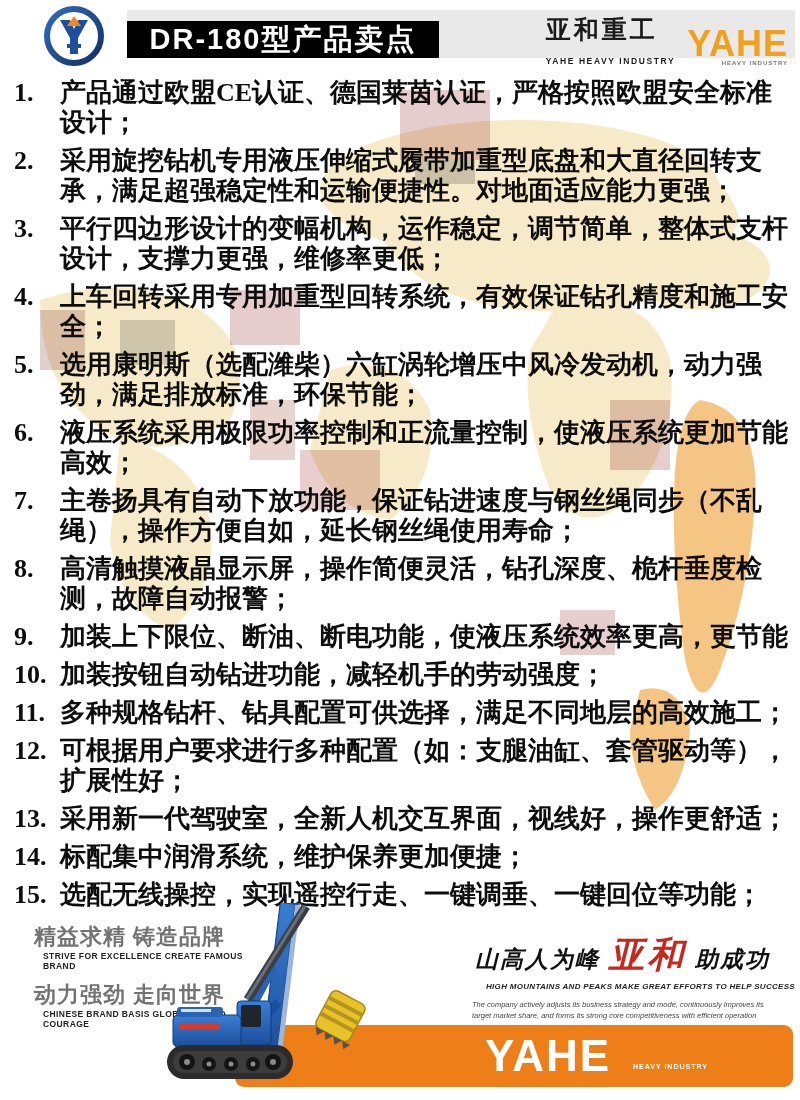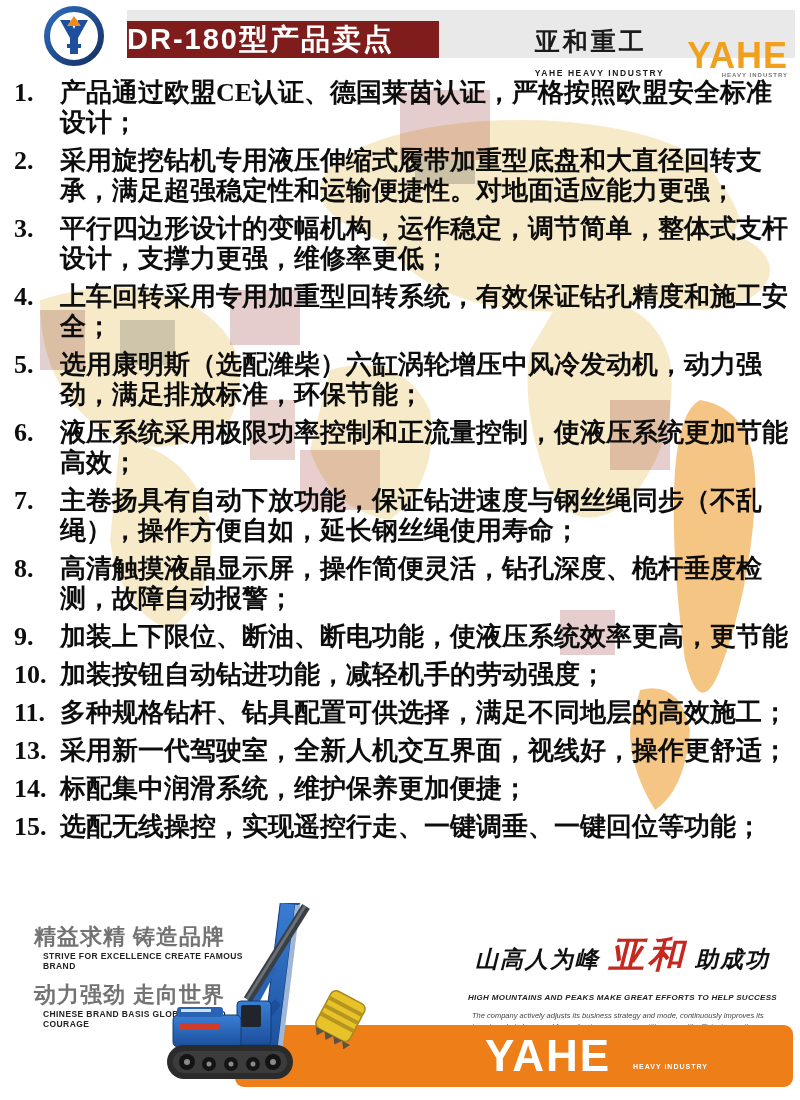--- a/index.html
+++ b/index.html
@@ -6,24 +6,24 @@
   html,body { width:800px; height:1100px; }
   body { font-family:"Liberation Sans", sans-serif; background:#ffffff; position:relative; overflow:hidden; }
   .page { position:absolute; inset:0; width:800px; height:1100px; background:#fff; }
 
   
   .header { position:absolute; left:0; top:0; width:800px; height:70px; z-index:5; }
   .gray-strip { position:absolute; left:127px; top:10px; width:668px; height:48px; background:#e9e9e9; }
   .logo { position:absolute; left:34px; top:4px; width:80px; height:64px; }
   .title-box {
     position:absolute; left:127px; top:21px; width:312px; height:37px;
-    background:#7f1d1d; color:#ffffff; font-weight:bold; font-size:29px;
-    letter-spacing:2px; line-height:37px; white-space:nowrap;
-  }
-  .brand { position:absolute; right:12px; top:28px; display:flex; align-items:flex-end; gap:23px; }
+    background:#000000; color:#ffffff; font-weight:bold; font-size:29px;
+    letter-spacing:2px; text-align:center; line-height:37px; white-space:nowrap;
+  }
+  .brand { position:absolute; right:12px; top:16px; display:flex; align-items:flex-end; gap:12px; }
   .brand-cn { text-align:left; }
   .brand-cn .cn { font-size:25px; font-weight:900; color:#1a1a1a; letter-spacing:3px; line-height:26px; }
   .brand-cn .sub { font-size:8.5px; font-weight:bold; color:#1a1a1a; letter-spacing:1.6px; margin-top:14px; }
   .brand-en { text-align:right; }
   .brand-en .en { font-size:36px; font-weight:900; color:#f0a01c; letter-spacing:1px; line-height:32px; }
   .brand-en .sub { font-size:6px; font-weight:bold; color:#777; letter-spacing:1px; margin-top:0; }
 
   
   .watermark { position:absolute; left:0; top:70px; width:800px; height:850px; z-index:0; pointer-events:none; }
 
@@ -37,21 +37,21 @@
   .points li .num { position:absolute; left:0; top:0; width:44px; }
   
   .footer { position:absolute; left:0; top:905px; width:800px; height:195px; z-index:3; }
   .slogans { position:absolute; left:34px; top:20px; width:230px; }
   .slogans .cn { font-size:22px; font-weight:700; color:#737373; letter-spacing:1px; line-height:24px; }
   .slogans .en { font-size:8.5px; font-weight:bold; color:#222; letter-spacing:0.4px; margin:2px 0 12px 9px; }
   .tagline-block { position:absolute; left:450px; top:26px; width:345px; text-align:center;font-style:italic; }
   .tagline { white-space:nowrap; }
   .tagline .black { font-size:23px; font-weight:900; color:#111; letter-spacing:2px; }
   .tagline .red { font-size:36px; font-weight:900; color:#c4281e; letter-spacing:3px; padding:0 4px; }
-  .tagline-en { font-size:8px; font-weight:bold; color:#222; letter-spacing:0.3px; margin-top:13px; }
+  .tagline-en { font-size:8px; font-weight:bold; color:#222; letter-spacing:0.3px; margin-top:2px;text-align:right; }
   .tagline-desc { font-size:7.5px; color:#444; line-height:1.5; margin-top:8px; text-align:left; padding:0 14px 0 22px; }
   .orange-bar {
     position:absolute; left:235px; top:120px; width:558px; height:62px;
     background:#ee7e17; border-radius:9px; z-index:1;
   }
   .orange-bar .bar-brand {
     position:absolute; left:250px; top:6px; font-size:44px; font-weight:900;
     color:#ffffff; letter-spacing:2px; line-height:50px;
   }
   .orange-bar .bar-sub {
@@ -127,20 +127,21 @@
       <li><span class="num">2.</span><span>采用旋挖钻机专用液压伸缩式履带加重型底盘和大直径回转支承，满足超强稳定性和运输便捷性。对地面适应能力更强；</span></li>
       <li><span class="num">3.</span><span>平行四边形设计的变幅机构，运作稳定，调节简单，整体式支杆设计，支撑力更强，维修率更低；</span></li>
       <li><span class="num">4.</span><span>上车回转采用专用加重型回转系统，有效保证钻孔精度和施工安全；</span></li>
       <li><span class="num">5.</span><span>选用康明斯（选配潍柴）六缸涡轮增压中风冷发动机，动力强劲，满足排放标准，环保节能；</span></li>
       <li><span class="num">6.</span><span>液压系统采用极限功率控制和正流量控制，使液压系统更加节能高效；</span></li>
       <li><span class="num">7.</span><span>主卷扬具有自动下放功能，保证钻进速度与钢丝绳同步（不乱绳），操作方便自如，延长钢丝绳使用寿命；</span></li>
       <li><span class="num">8.</span><span>高清触摸液晶显示屏，操作简便灵活，钻孔深度、桅杆垂度检测，故障自动报警；</span></li>
       <li><span class="num">9.</span><span>加装上下限位、断油、断电功能，使液压系统效率更高，更节能</span></li>
       <li><span class="num">10.</span><span>加装按钮自动钻进功能，减轻机手的劳动强度；</span></li>
       <li><span class="num">11.</span><span>多种规格钻杆、钻具配置可供选择，满足不同地层的高效施工；</span></li>
+      <li><span class="num">12.</span><span>可根据用户要求进行多种配置（如：支腿油缸、套管驱动等），扩展性好；</span></li>
       <li><span class="num">13.</span><span>采用新一代驾驶室，全新人机交互界面，视线好，操作更舒适；</span></li>
       <li><span class="num">14.</span><span>标配集中润滑系统，维护保养更加便捷；</span></li>
       <li><span class="num">15.</span><span>选配无线操控，实现遥控行走、一键调垂、一键回位等功能；</span></li>
     </ol>
 
   <div class="footer">
 
     <div class="slogans">
       <div class="cn">精益求精  铸造品牌</div>
       <div class="en">STRIVE FOR EXCELLENCE  CREATE FAMOUS BRAND</div>

